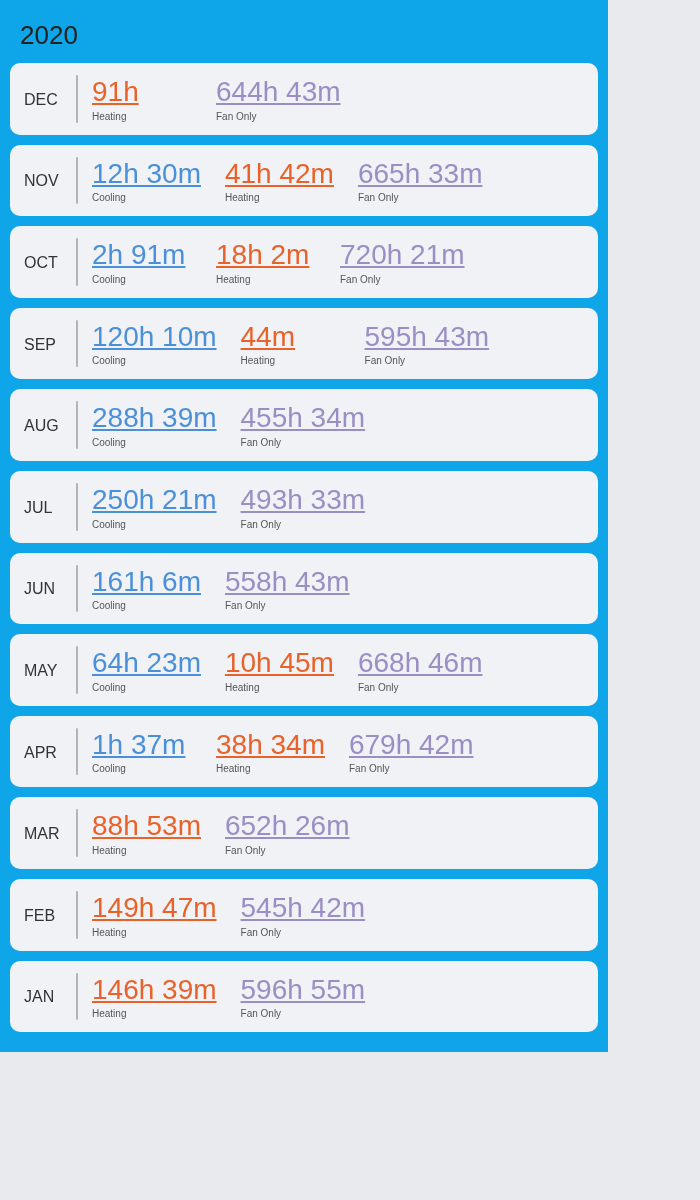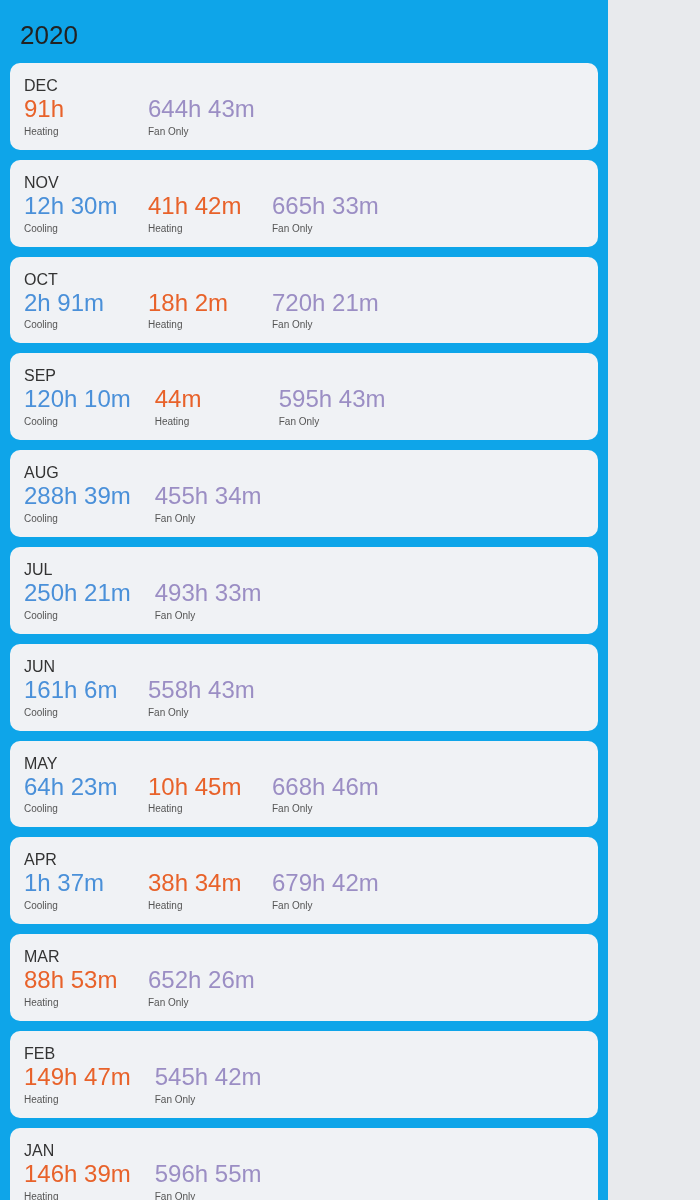--- a/index.html
+++ b/index.html
@@ -23,21 +23,20 @@
       padding-left: 10px;
     }
     .month-row {
       display: flex;
       align-items: stretch;
       background: #f0f2f5;
       border-radius: 10px;
       margin-bottom: 10px;
       padding: 12px 14px;
       min-height: 70px;
-      flex-direction: column;
     }
     .month-label {
       font-size: 16px;
       font-weight: 500;
       color: #333;
       width: 52px;
       min-width: 52px;
       display: flex;
       align-items: center;
       padding-top: 2px;
@@ -54,23 +53,24 @@
       gap: 0 24px;
       align-items: flex-start;
     }
     .stat-block {
       display: flex;
       flex-direction: column;
       gap: 2px;
       min-width: 100px;
     }
     .stat-value {
-      font-size: 24px;
+      font-size: 28px;
       font-weight: 400;
       line-height: 1.2;
+      text-decoration: underline;
     }
     .stat-label {
       font-size: 10px;
       color: #555;
       line-height: 1.2;
     }
     .color-orange { color: #e8622a; }
     .color-blue { color: #4a90d9; }
     .color-purple { color: #9b8ec4; }
   </style>

